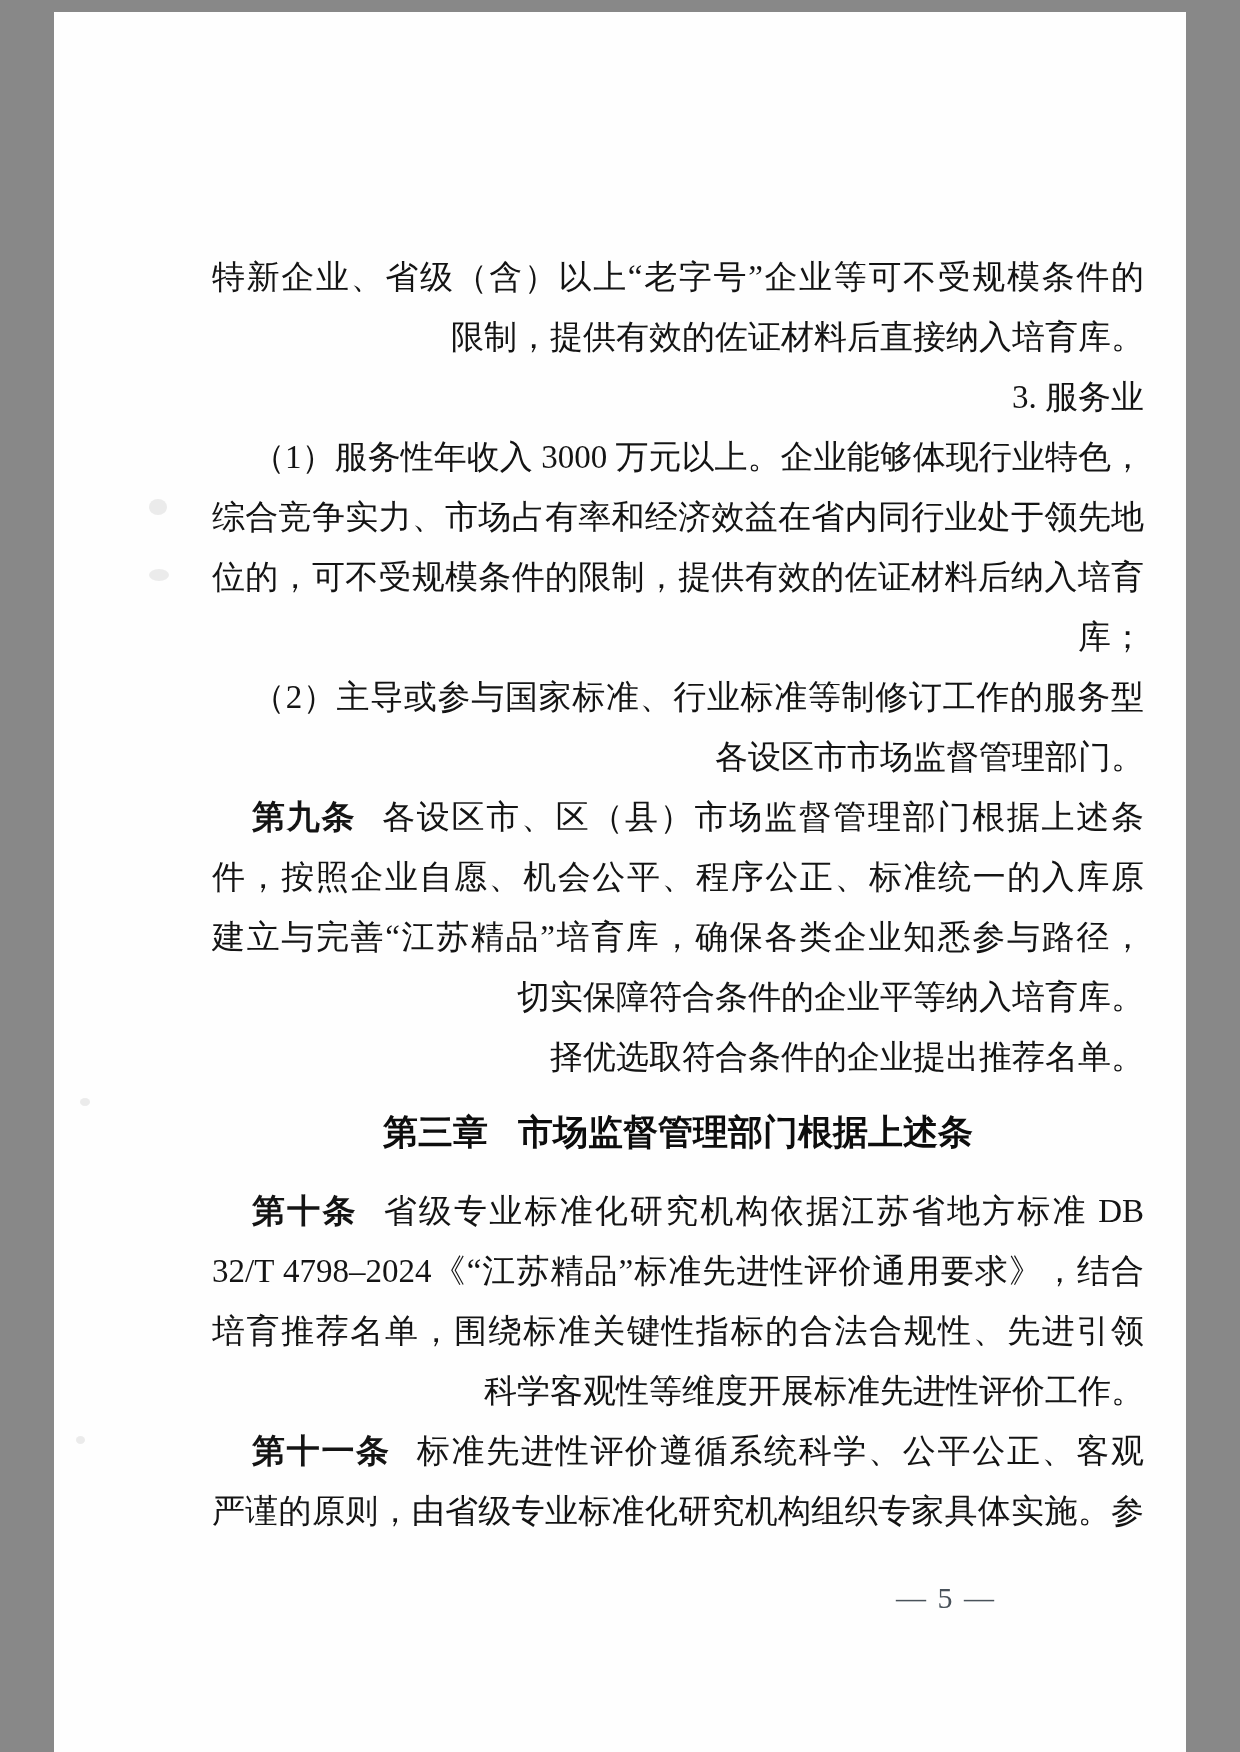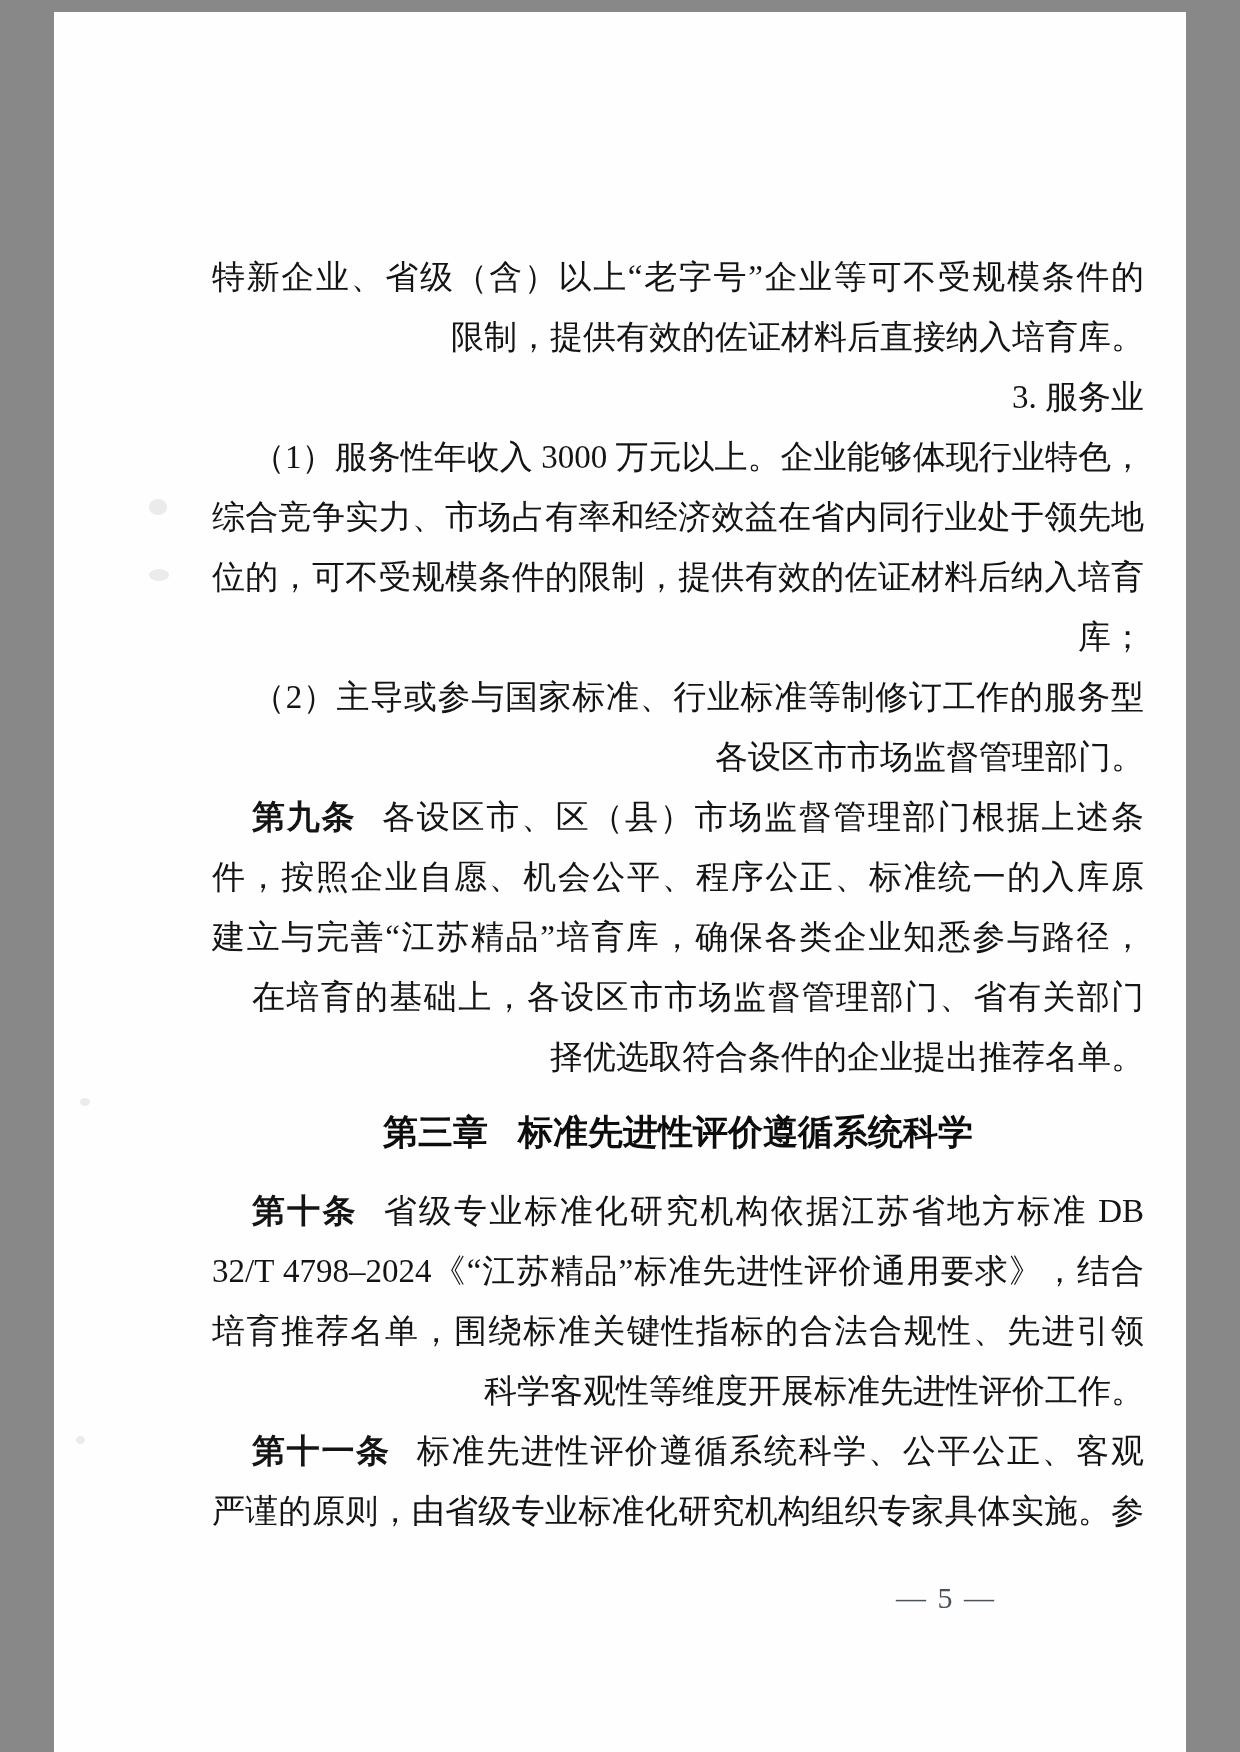--- a/index.html
+++ b/index.html
@@ -77,25 +77,25 @@
     <div class="line j">综合竞争实力、市场占有率和经济效益在省内同行业处于领先地</div>
     <div class="line j">位的，可不受规模条件的限制，提供有效的佐证材料后纳入培育</div>
     <div class="line">库；</div>
     <div class="line j ind">（2）主导或参与国家标准、行业标准等制修订工作的服务型</div>
     <div class="line">各设区市市场监督管理部门。</div>
     <div class="line j ind">
       <span class="lead">第九条</span><span>各设区市、区（县）市场监督管理部门根据上述条</span>
     </div>
     <div class="line j">件，按照企业自愿、机会公平、程序公正、标准统一的入库原则，</div>
     <div class="line j">建立与完善“江苏精品”培育库，确保各类企业知悉参与路径，</div>
-    <div class="line j ind">在培育的基础上，各设区市市场监督管理部门、省有关部门</div>
+    <div class="line">切实保障符合条件的企业平等纳入培育库。</div>
     <div class="line">择优选取符合条件的企业提出推荐名单。</div>
 
     <div class="heading">
-      <span>第三章</span><span class="gap"></span><span>标准先进性评价遵循系统科学</span>
+      <span>第三章</span><span class="gap"></span><span>市场监督管理部门根据上述条</span>
     </div>
 
     <div class="line j ind">
       <span class="lead">第十条</span><span>省级专业标准化研究机构依据江苏省地方标准 DB</span>
     </div>
     <div class="line j">32/T 4798–2024《“江苏精品”标准先进性评价通用要求》，结合</div>
     <div class="line j">培育推荐名单，围绕标准关键性指标的合法合规性、先进引领性、</div>
     <div class="line">科学客观性等维度开展标准先进性评价工作。</div>
     <div class="line j ind">
       <span class="lead">第十一条</span><span>标准先进性评价遵循系统科学、公平公正、客观</span>

